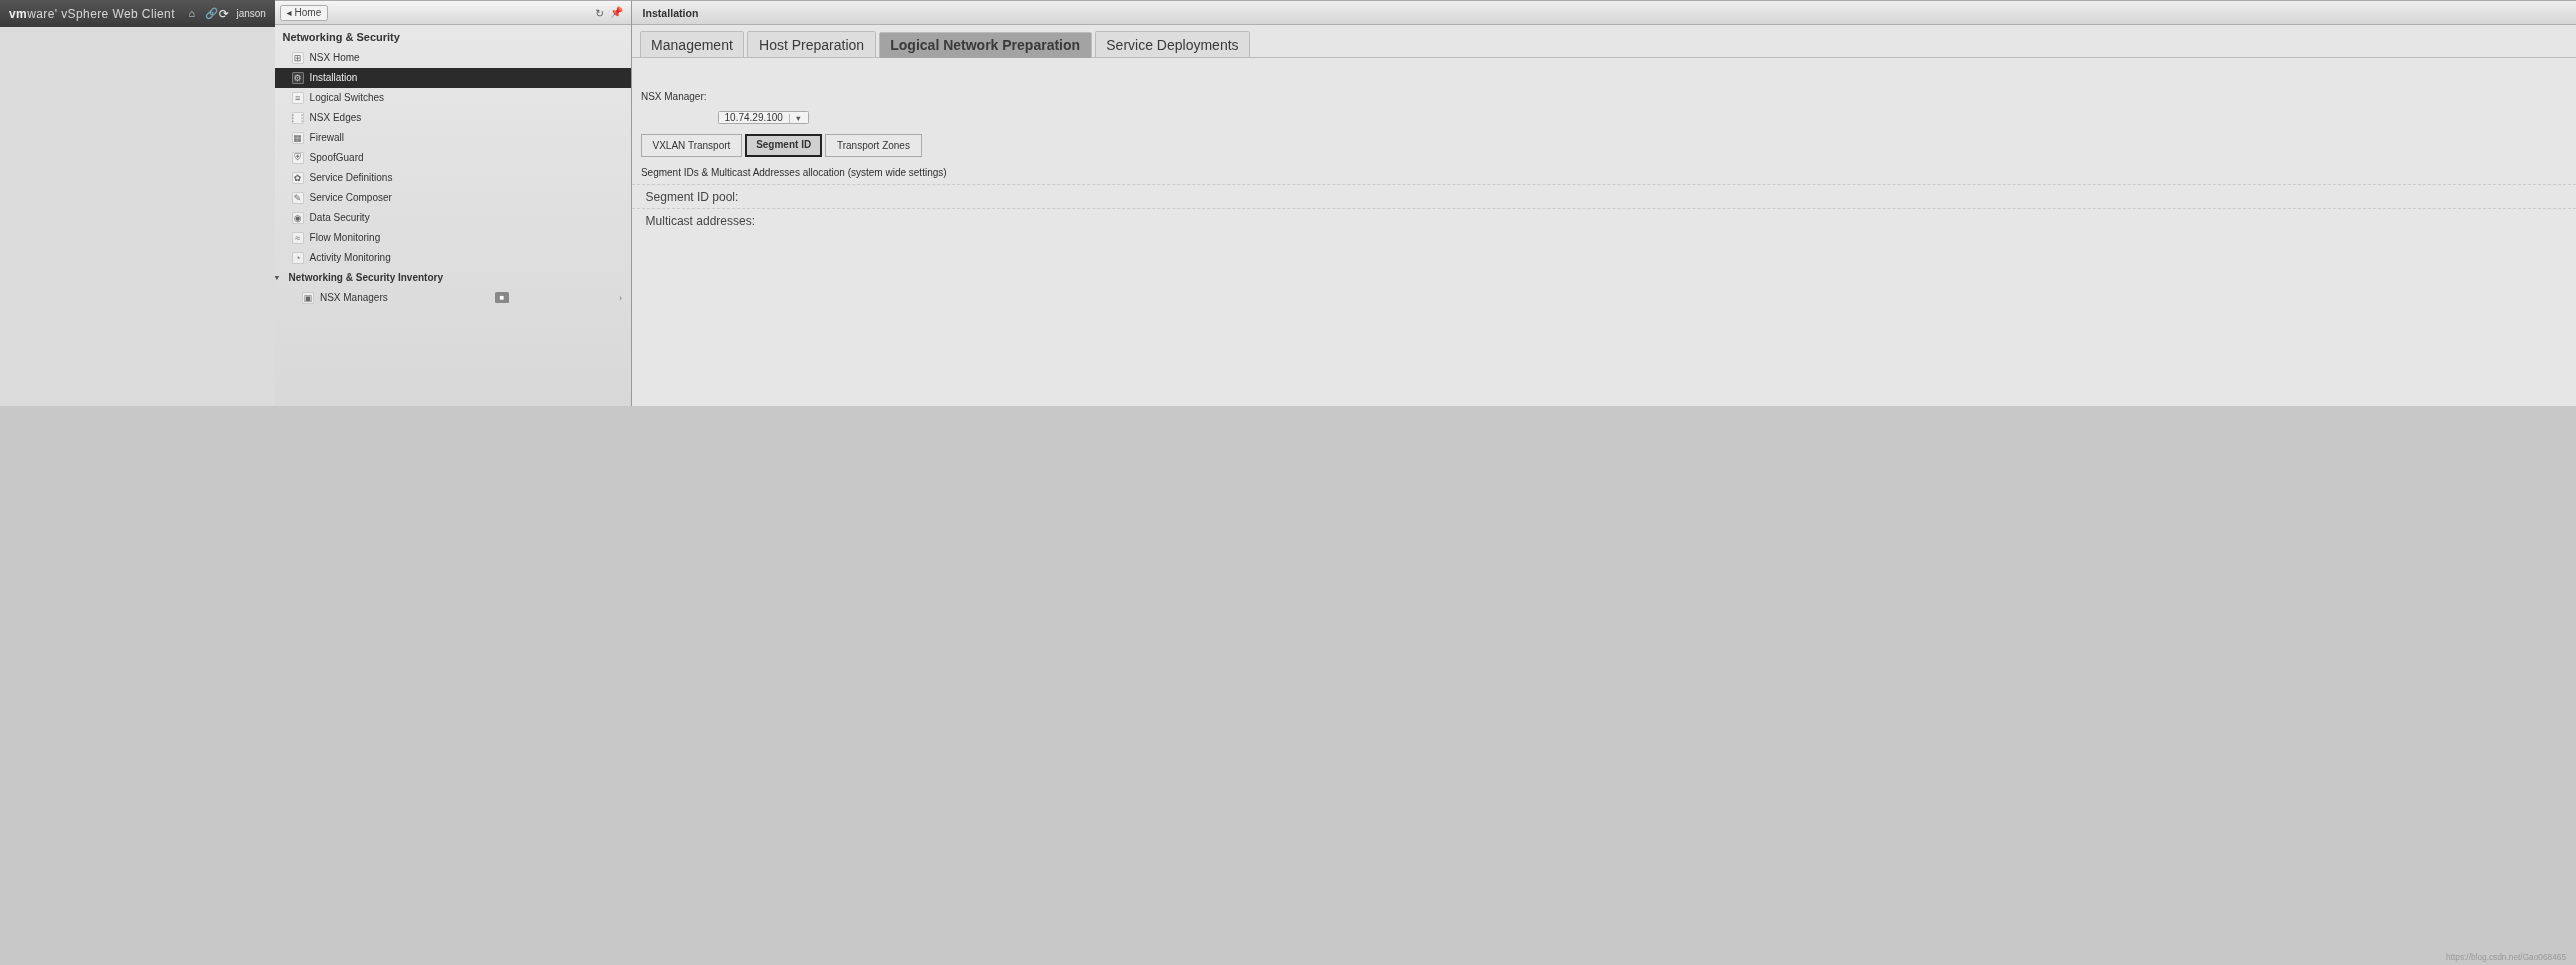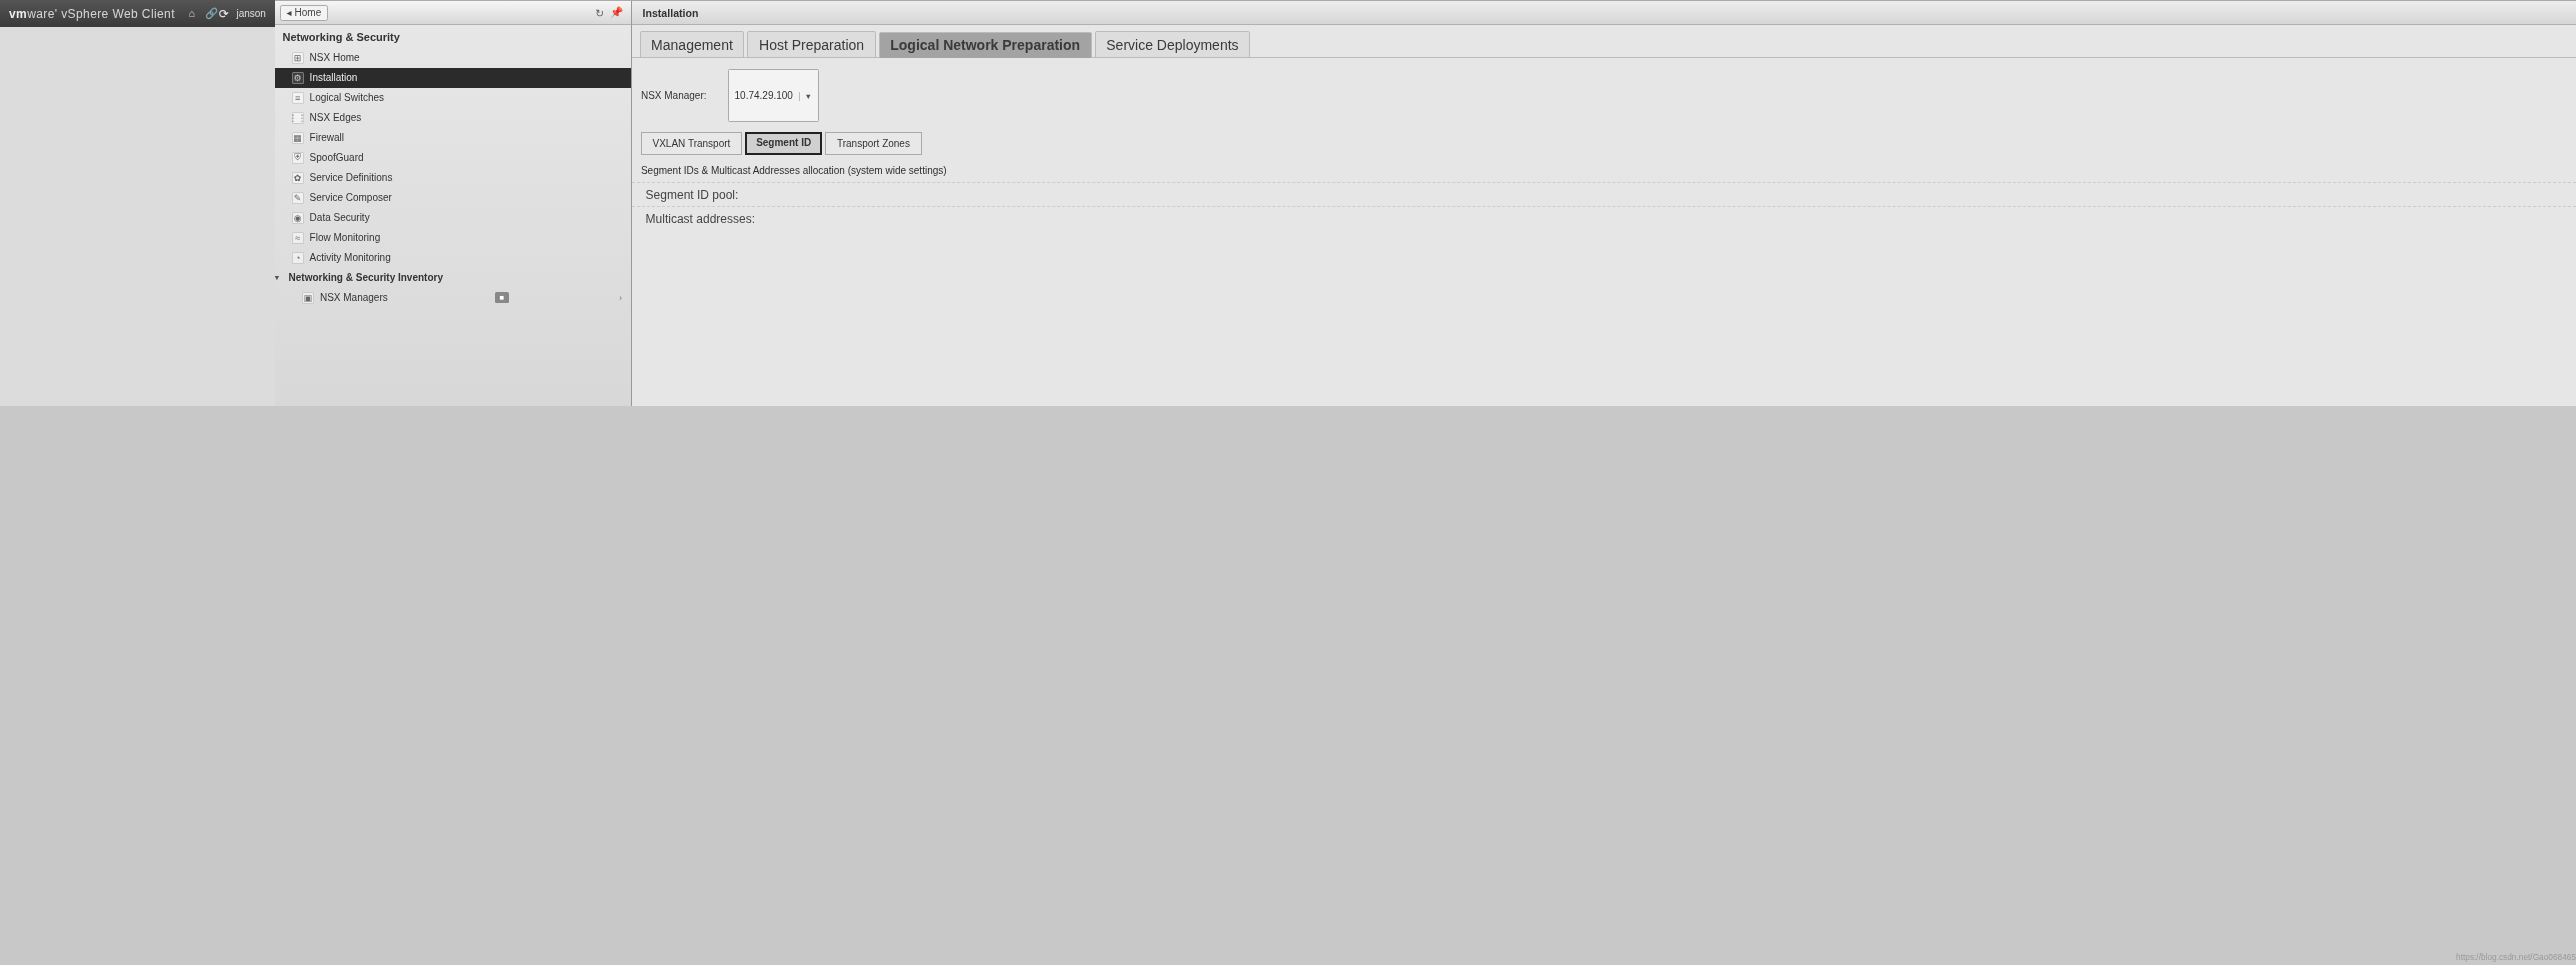--- a/index.html
+++ b/index.html
@@ -184,34 +184,35 @@
       position: relative;
     }
     .tab.active {
       background: #a3a3a3;
       font-weight: bold;
       top: 0.8px;
     }
     .inline-row {
       display: flex;
       align-items: center;
-      gap: 21px;
+      gap: 11px;
       padding: 10.6px 9px;
       font-size: 10px;
       color: #333;
     }
     .dropdown {
       border: 0.8px solid #aaa;
       background: #f3f3f3;
-      padding: 20px 6px;
+      padding: 0 6px;
       border-radius: 1.5px;
       display: flex;
       align-items: flex-end;
       gap: 6px;
       font-size: 10px;
+      margin-top: 42px;
     }
     .dropdown .caret {
       font-size: 7.6px;
       color: #555;
       border-left: 0.8px solid #bbb;
       padding-left: 4.6px;
     }
     .subtabs {
       display: flex;
       gap: 4px;
@@ -249,21 +250,21 @@
       width: 137px;
       color: #444;
     }
     .kv-row .v {
       flex: 1;
       color: #222;
     }
     .watermark {
       position: fixed;
       bottom: 3px;
-      right: 0;
+      right: 10px;
       font-size: 8.3px;
       color: #999;
     }
   </style>
 </head>
 <body>
 
 <div class="app">
 
   <div class="titlebar">

